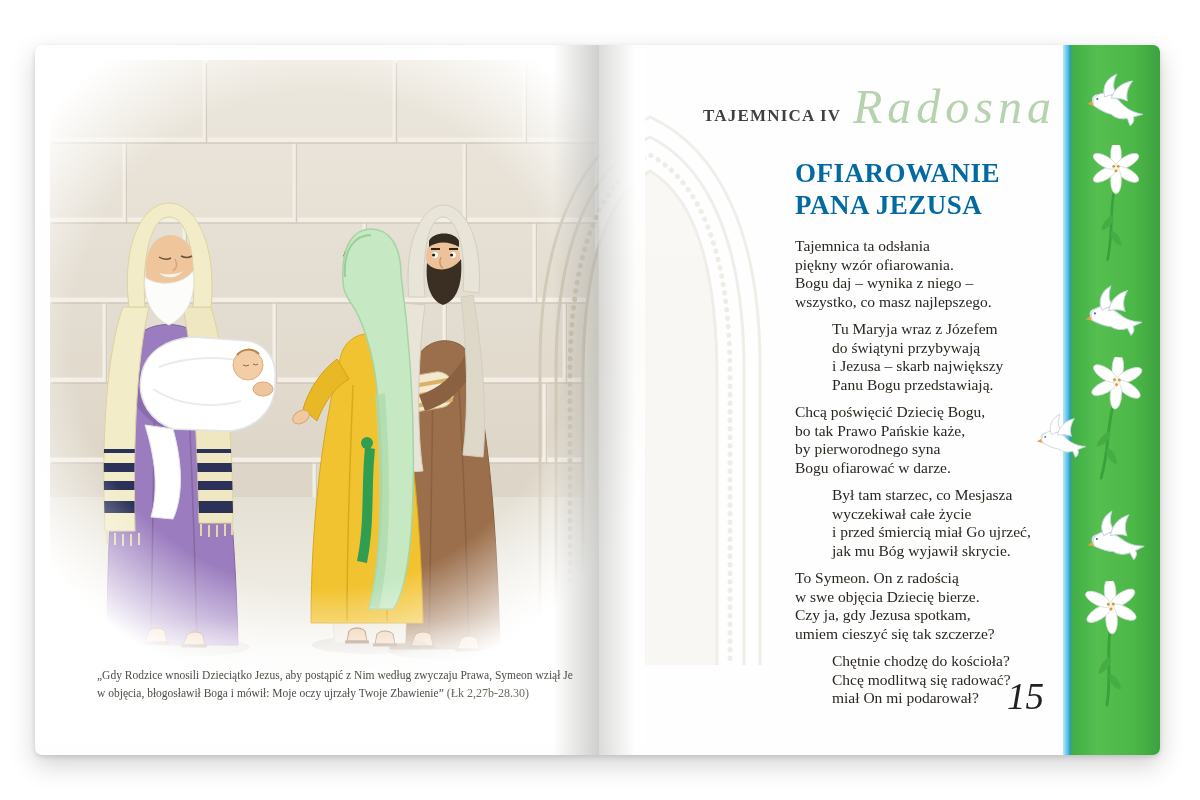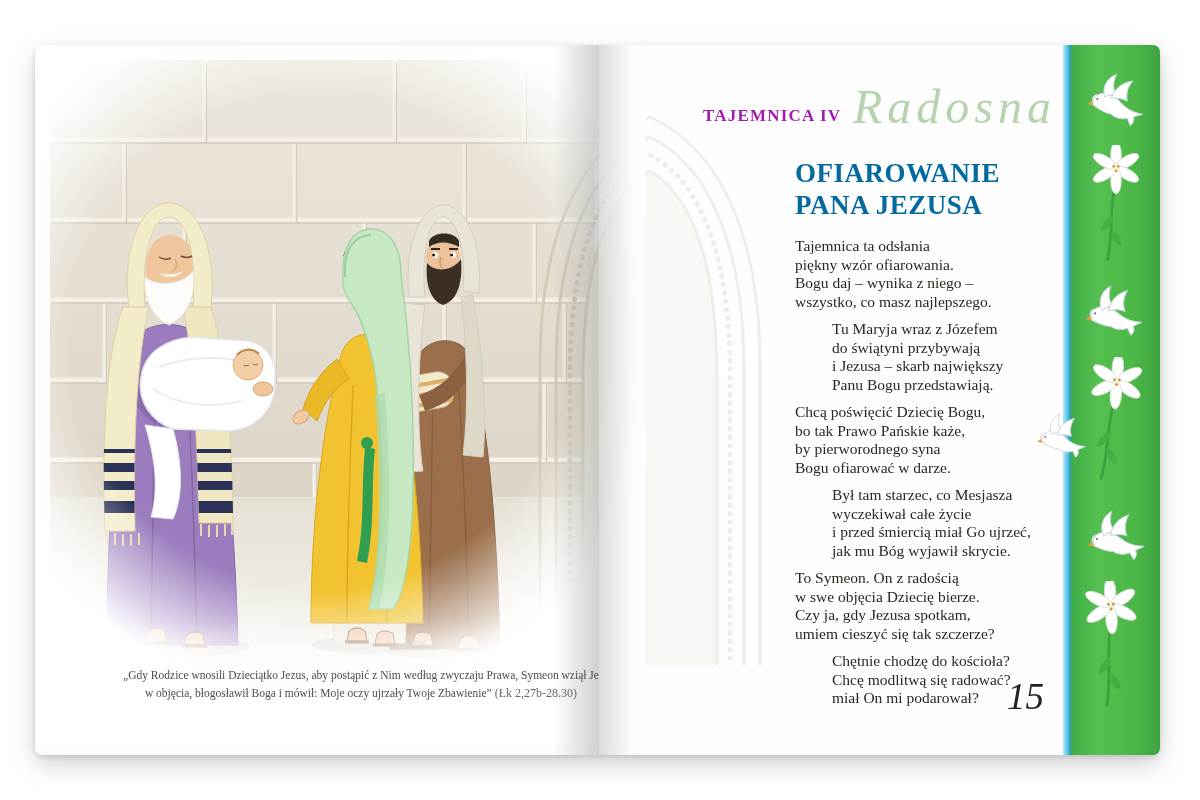--- a/index.html
+++ b/index.html
@@ -21,35 +21,35 @@
   
   .strip{position:absolute;left:1028px;top:0;width:97px;height:100%;z-index:1;}
   .strip-blue{position:absolute;left:0;top:0;width:8px;height:100%;
     background:linear-gradient(to right,#b8e7f7,#5cc3e8 55%,#1f93b8);}
   .strip-green{position:absolute;left:8px;right:0;top:0;height:100%;
     background:linear-gradient(to right,#3fae46,#55bf50 30%,#4cb848 70%,#3da23f);}
   .deco{position:absolute;z-index:2;overflow:visible;}
 
   
   .kicker{position:absolute;left:668px;top:61px;z-index:2;
-    font-size:17px;font-weight:bold;letter-spacing:1.2px;color:#a21caf;}
+    font-size:17px;font-weight:bold;letter-spacing:1.2px;color:#404040;}
   .series{position:absolute;left:818px;top:34px;z-index:2;
     font-size:48px;font-style:italic;letter-spacing:5px;color:#b6d2ae;}
   .title{position:absolute;left:760px;top:113px;z-index:2;
     font-size:27px;font-weight:bold;line-height:1.18;letter-spacing:.5px;color:#0369a1;}
   .poem{position:absolute;left:760px;top:192px;width:300px;z-index:2;
     font-size:15.5px;line-height:18.5px;color:#2b2620;}
   .stanza{margin-bottom:9px;white-space:nowrap;}
   .stanza.indent{padding-left:37px;}
   .pagenum{position:absolute;left:972px;top:630px;z-index:2;
     font-size:37px;font-style:italic;color:#23211e;}
 
   
-  .caption{position:absolute;left:76px;top:622px;width:500px;z-index:2;
-    text-align:center;font-size:11.5px;line-height:1.5;color:#4e4c45;}
+  .caption{position:absolute;left:62px;top:622px;width:500px;z-index:2;
+    font-size:11.5px;line-height:1.5;color:#4e4c45;}
   .caption .ref{font-size:12px;color:#6b685e;margin-left:3px;}
 </style>
 </head>
 <body>
 
 <div class="book">
 
   <svg class="scene" width="1125" height="710" viewBox="0 0 1125 710" aria-label="Symeon w świątyni trzyma Dzieciątko Jezus owinięte w białą chustę; obok stoją Maryja w złotej sukni z zieloną chustą i Józef w brązowej szacie">
     <defs>
       <linearGradient id="wallG" x1="0" y1="0" x2="0" y2="1">

